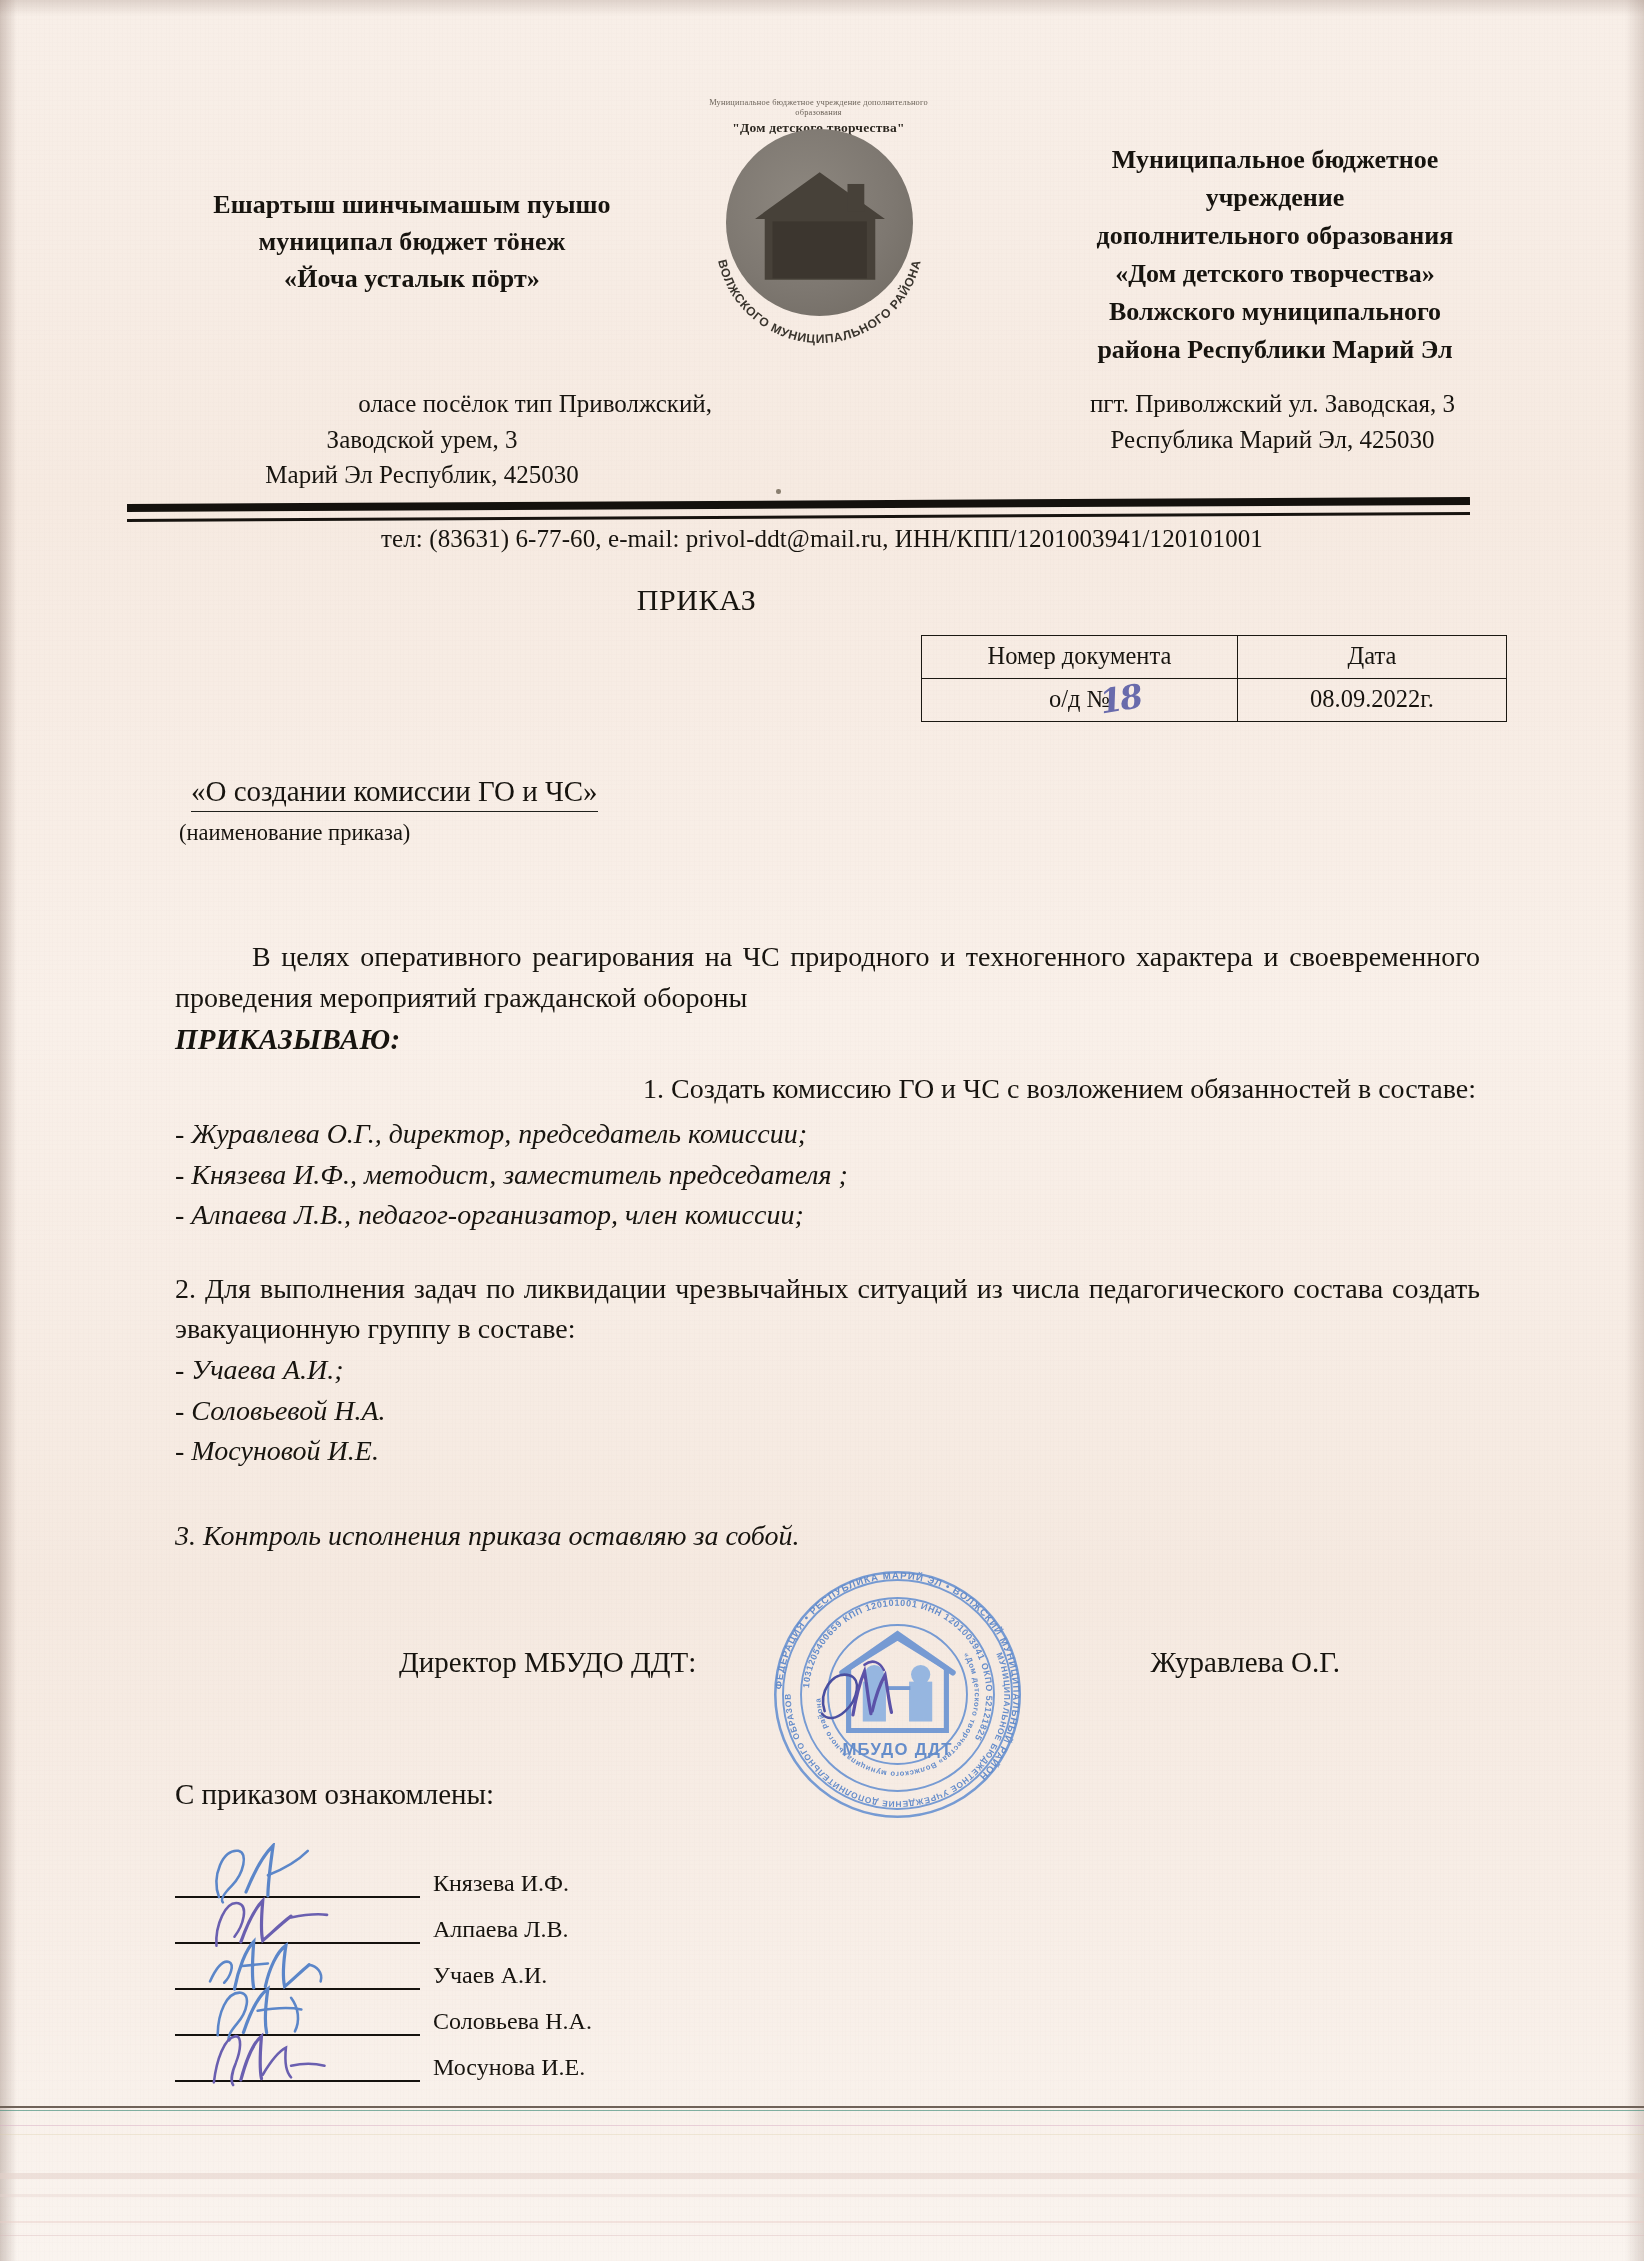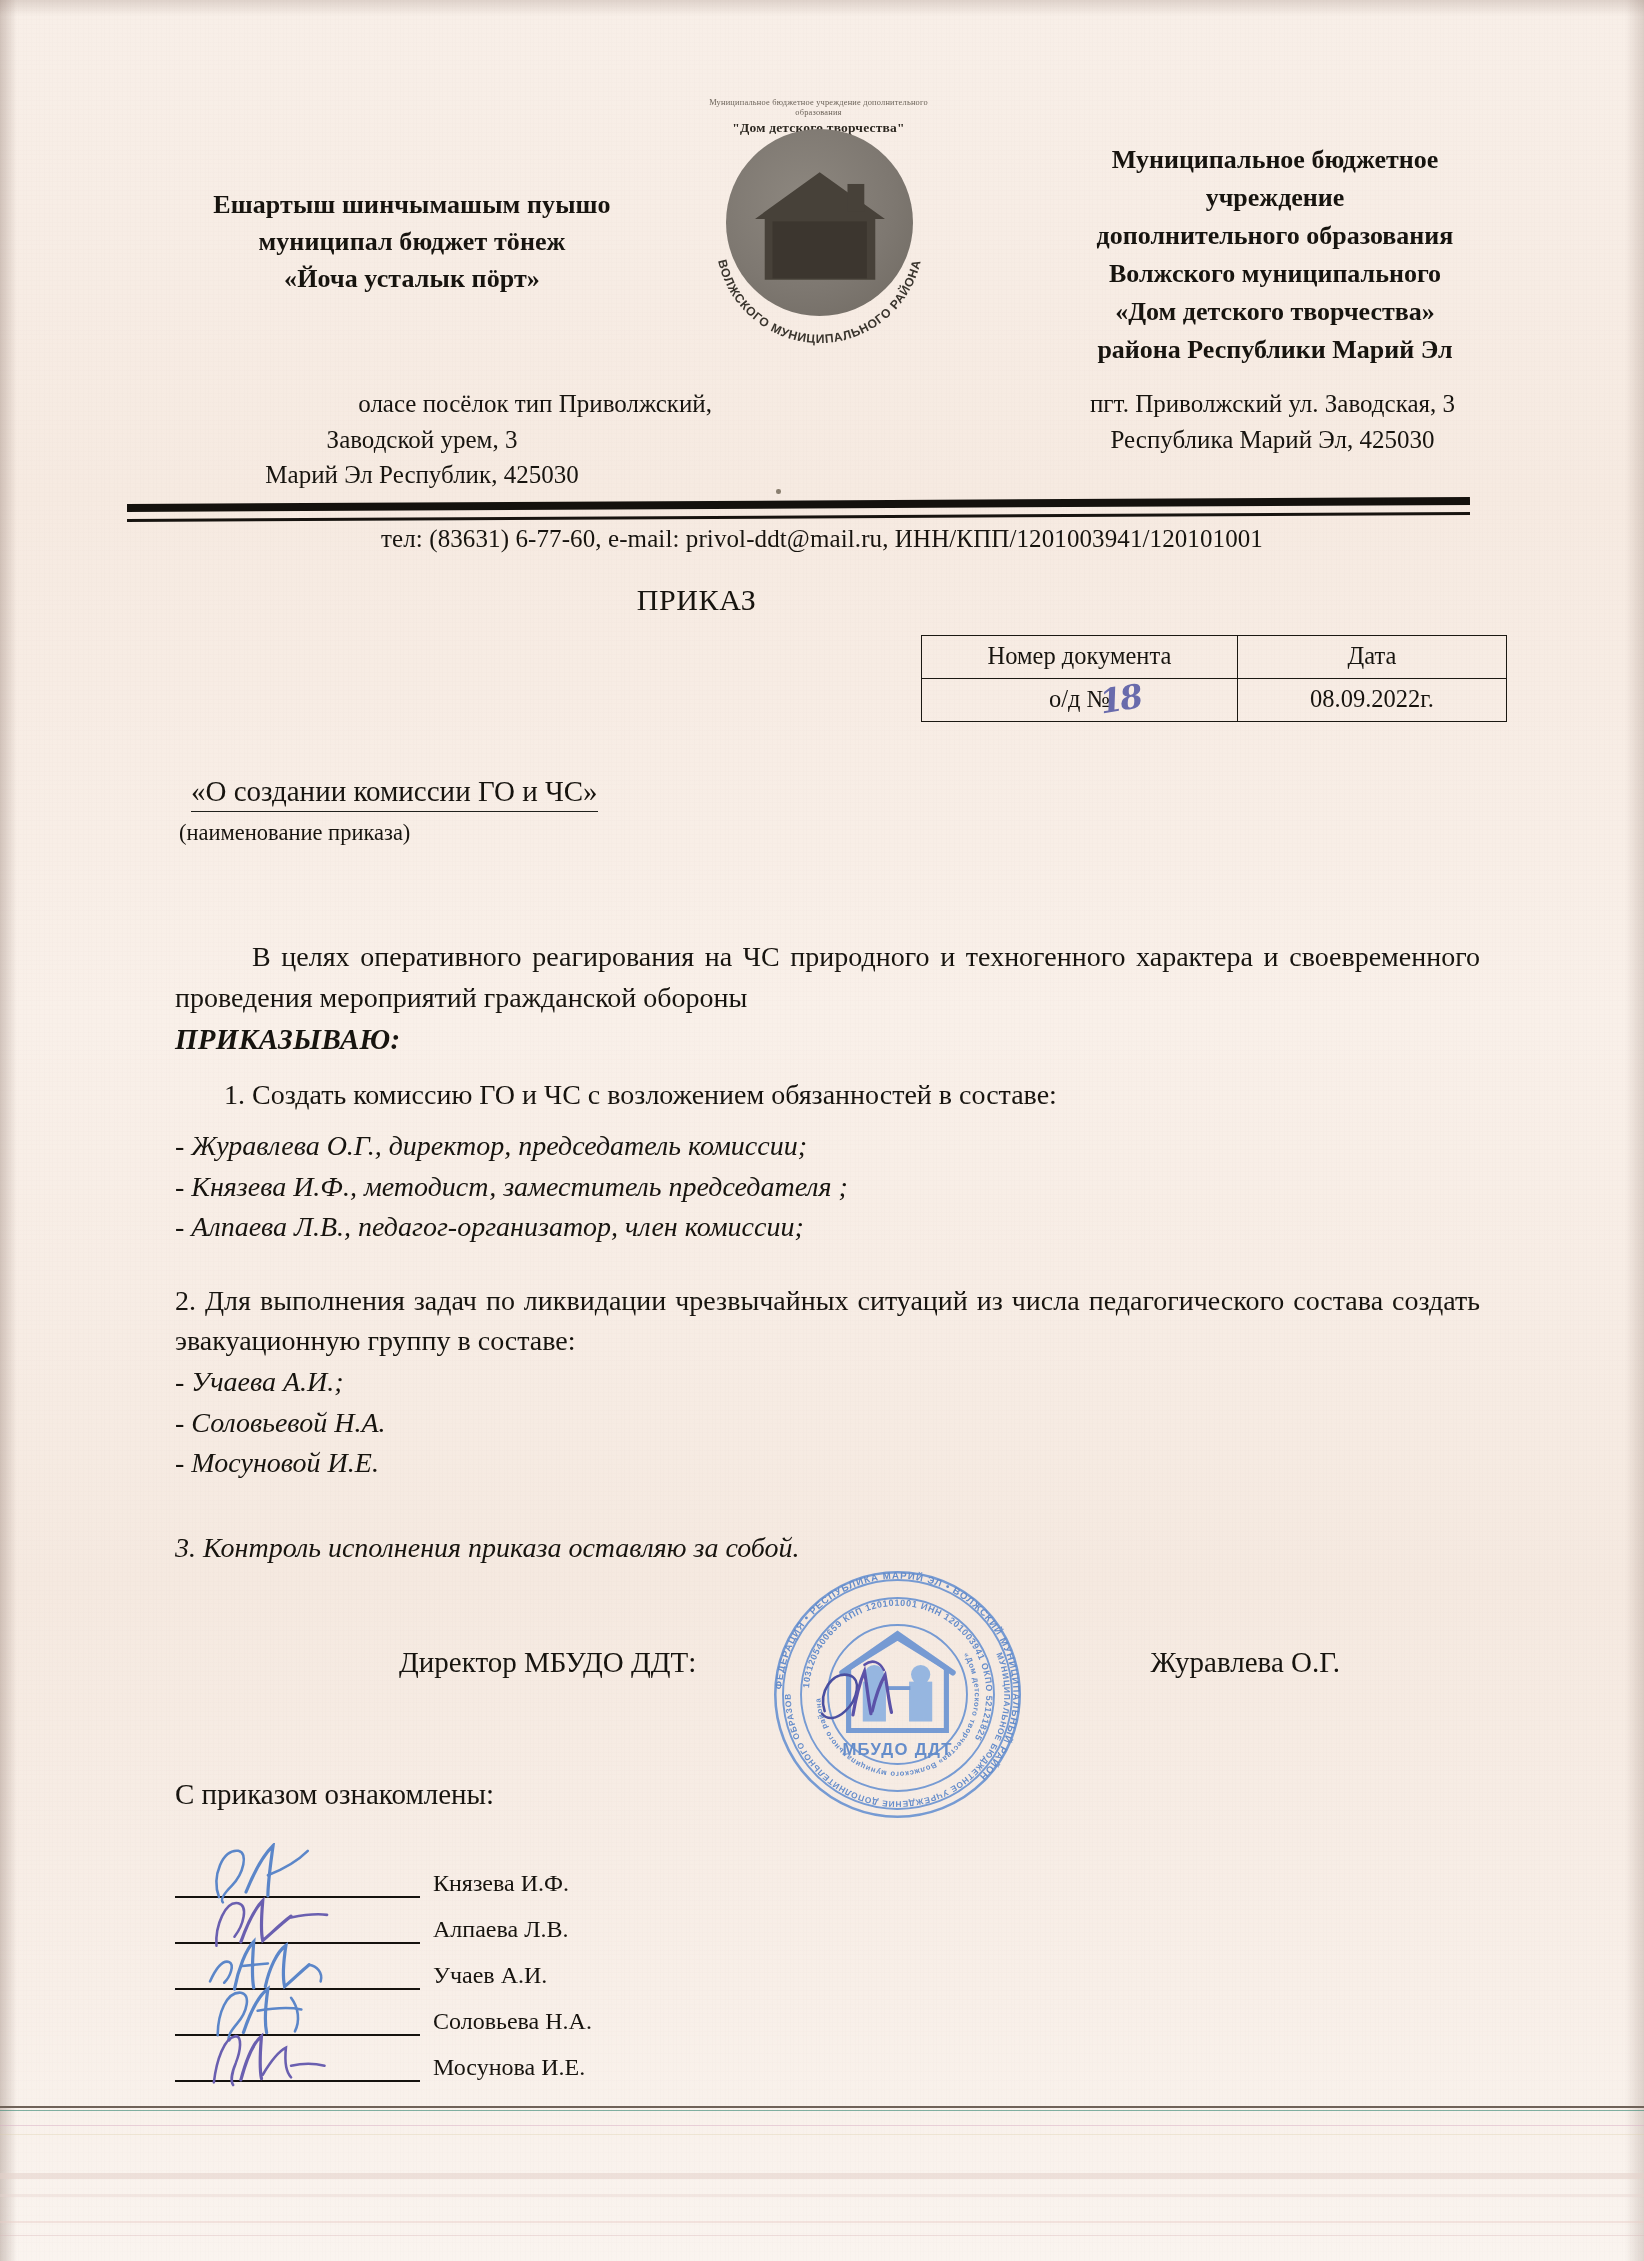--- a/index.html
+++ b/index.html
@@ -288,22 +288,23 @@
     margin: 0;
   }
   .cmd {
     font-weight: bold;
     font-style: italic;
     font-size: 29px;
     margin: 0;
     letter-spacing: 0.3px;
   }
   .item-num {
-    margin: 10px;
+    margin: 4px;
     padding-left: 39px;
+    text-align: right;
   }
   .dash-item {
     margin: 0;
     padding-left: 0;
     font-style: italic;
   }
   .gap-s { height: 5.2px; }
   .gap-m { height: 33px; }
   .gap-l { height: 44px; }
   .p2 {
@@ -434,22 +435,22 @@
             <textPath href="#arcpath" startOffset="50%" text-anchor="middle">ВОЛЖСКОГО МУНИЦИПАЛЬНОГО РАЙОНА</textPath>
           </text>
         </svg>
       </div>
       <div class="logo-dot"></div>
 
       <div class="hdr-right">
         <div>Муниципальное бюджетное</div>
         <div>учреждение</div>
         <div>дополнительного образования</div>
+        <div>«Дом детского творчества»</div>
         <div>Волжского муниципального</div>
-        <div>«Дом детского творчества»</div>
         <div>района Республики Марий Эл</div>
       </div>
 
       <div class="hdr-right-addr">
         <div>пгт. Приволжский ул. Заводская, 3</div>
         <div>Республика Марий Эл, 425030</div>
       </div>
     </div>
 
     <div class="rule-thick"></div>

